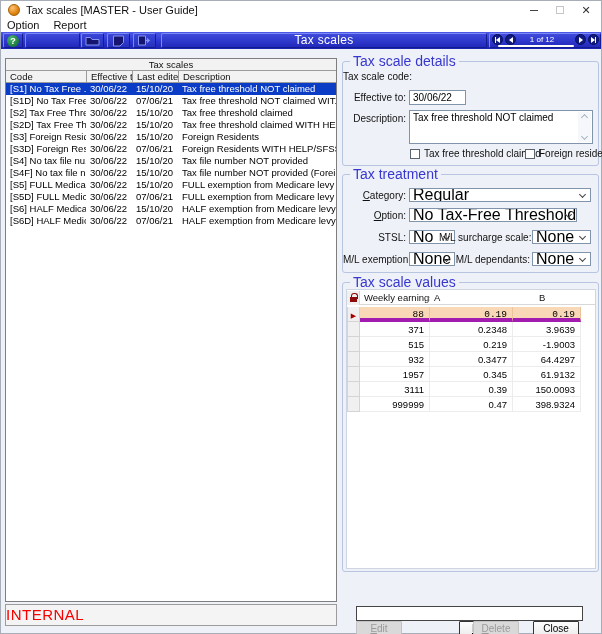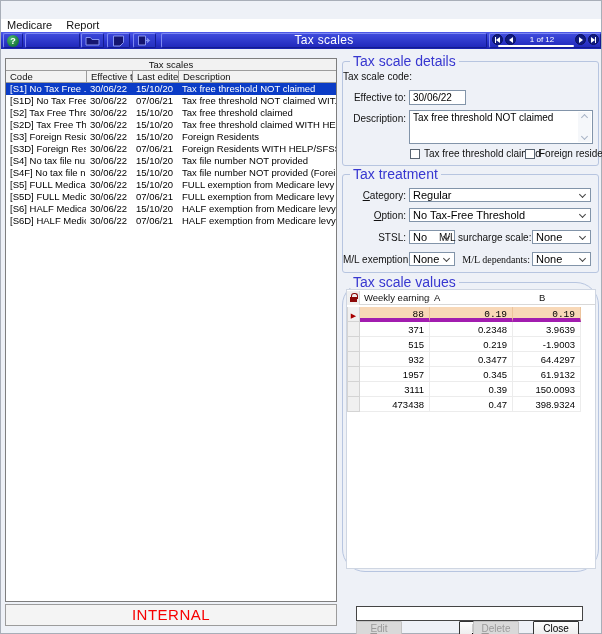--- a/index.html
+++ b/index.html
@@ -51,43 +51,43 @@
   .col-h.h2 { left:126px; width:46px; border-left:1px solid #9c9c9c; }
   .col-h.h3 { left:172px; width:158px; border-left:1px solid #9c9c9c; }
   .lrows { position:relative; }
   .lrow { position:relative; height:12px; font-size:9.5px; line-height:12px; color:#000; }
   .lrow.sel { background:#0b3cc6; color:#fff; }
   .lc { position:absolute; top:0; height:12px; overflow:hidden; white-space:nowrap; padding-left:4px; }
   .lc.c0 { left:0; width:80px; }
   .lc.c1 { left:80px; width:46px; }
   .lc.c2 { left:126px; width:46px; }
   .lc.c3 { left:172px; width:158px; }
-  .internal-box { position:absolute; left:4px; top:603px; width:332px; height:22px; background:#f4f4f4; border:1px solid #9c9c9c; color:#f70000; font-size:15px; line-height:20px; text-align:center; letter-spacing:0.5px; }
+  .internal-box { position:absolute; left:4px; top:603px; width:332px; height:22px; background:#f4f4f4; border:1px solid #9c9c9c; color:#f70000; font-size:15px; line-height:20px; letter-spacing:0.5px; }
 
   
   .group { position:absolute; left:341px; width:257px; border:1px solid #b7c5e0; border-radius:3px; }
   .group-label { position:absolute; top:-6px; left:7px; background:#eef1f7; padding:0 3px; font-size:14px; color:#3737d0; line-height:11px; }
   .g-details { top:60px; height:105px; }
   .g-treatment { top:173px; height:99px; }
-  .g-values { top:281px; height:290px;border-radius:23px; }
+  .g-values { top:281px; height:290px; }
 
   .fld-label { position:absolute; font-size:10px; color:#111; text-align:right; line-height:13px; white-space:nowrap; }
   .tbox { position:absolute; background:#fff; border:1px solid #8294a9; font-size:10px; line-height:13px; padding:0 3px; white-space:nowrap; overflow:hidden; color:#000; }
   .ul-first::first-letter { text-decoration:underline; }
 
   .ta { position:absolute; background:#fff; border:1px solid #8294a9; font-size:10px; line-height:12px; padding:1px 16px 1px 3px; color:#000; }
   .ta-scroll { position:absolute; right:1px; top:1px; bottom:1px; width:13px; background:#f5f7fa; display:flex; flex-direction:column; justify-content:space-between; align-items:center; padding:2px 0; }
   .chev-up, .chev-dn { width:5px; height:5px; border-right:1px solid #a9b4c6; border-bottom:1px solid #a9b4c6; }
   .chev-up { transform:rotate(-135deg); margin-top:1px; }
   .chev-dn { transform:rotate(45deg); margin-bottom:1px; }
 
   .cb { position:absolute; width:10px; height:10px; background:#fff; border:1px solid #5a6572; }
   .cb-label { position:absolute; font-size:10px; color:#111; line-height:12px; white-space:nowrap; }
 
-  .dd { position:absolute; background:#fff; border:1px solid #8294a9; font-size:11px; line-height:12px; padding:0 14px 0 3px; color:#000; white-space:nowrap; overflow:hidden; height:14px; }
+  .dd { position:absolute; background:#fff; border:1px solid #8294a9; font-size:16px; line-height:12px; padding:0 14px 0 3px; color:#000; white-space:nowrap; overflow:hidden; height:14px; }
   .dd .chev { position:absolute; right:5px; top:3px; width:5px; height:5px; border-right:1px solid #444; border-bottom:1px solid #444; transform:rotate(45deg); }
 
   
   .v-inner { position:absolute; left:3px; top:6px; width:250px; height:280px; background:#fff; border:1px solid #cfd6e2; }
   .v-header { position:absolute; left:0; top:1px; height:14px; width:248px; font-size:9.5px; color:#111; border-bottom:1px solid #d8d8d8; }
   .v-hcell { position:absolute; top:0; height:14px; line-height:14px; white-space:nowrap; overflow:hidden; }
   .vh0 { left:0; width:13px; background:#f0f0f0; border-right:1px solid #d8d8d8; display:flex; align-items:center; justify-content:center; }
   .vh1 { left:13px; width:70px; padding-left:4px; }
   .vh2 { left:83px; width:83px; padding-left:4px; }
   .vh3 { left:166px; width:68px; padding-left:26px; }
@@ -108,23 +108,38 @@
   .btn.disabled { background:#d9d9d9; border:1px solid #c2c2c2; color:#9a9a9a; }
   .btn .bl { display:inline-block; }
   .btn .bl.ul-first::first-letter { text-decoration:underline; }
   .status-field { position:absolute; left:355px; top:605px; width:227px; height:15px; background:#fff; border:1px solid #444; }
 </style>
 </head>
 <body>
 
 <div class="window">
 
+  <div class="titlebar">
+    <div class="app-icon"></div>
+    <div class="title-text">Tax scales [MASTER - User Guide]</div>
+    <div class="win-controls">
+      <div class="win-btn">
+          <div class="min-glyph"></div>
+        </div>
+      <div class="win-btn">
+          <div class="max-glyph"></div>
+        </div>
+      <div class="win-btn">
+          <span class="close-glyph">✕</span>
+        </div>
+    </div>
+  </div>
 
   <div class="menubar" id="menubar">
-      <div class="menu-item">Medicare</div>
+      <div class="menu-item">Option</div>
       <div class="menu-item">Report</div>
     </div>
 
   <div class="toolbar">
     <div class="tb-seg tb-help">
       <div class="help-circle">?</div>
     </div>
     <div class="tb-seg tb-blank1"></div>
     <div class="tb-icon-btn" style="left:80px;">
       <svg width="15" height="11" viewBox="0 0 15 11">
@@ -265,28 +280,28 @@
     <div class="cb-label" style="left:81px; top:86px;">Tax free threshold claimed</div>
     <div class="cb" style="left:182px; top:87px;"></div>
     <div class="cb-label" style="left:196px; top:86px;">Foreign resident</div>
   </div>
 
   <div class="group g-treatment">
     <div class="group-label">Tax treatment</div>
     <div class="fld-label ul-first" style="left:0; width:63px; top:14px; display:inline-block;">Category:</div>
     <div class="dd" style="left:66px; top:13px; width:182px;"><span>Regular</span><span class="chev"></span></div>
     <div class="fld-label ul-first" style="left:0; width:63px; top:34px; display:inline-block;">Option:</div>
-    <div class="dd" style="left:66px; top:33px; width:182px;"><span>No Tax-Free Threshold</span><span class="chev"></span></div>
+    <div class="dd" style="left:66px; top:33px; width:168px;"><span>No Tax-Free Threshold</span><span class="chev"></span></div>
     <div class="fld-label" style="left:0; width:63px; top:56px;">STSL:</div>
     <div class="dd" style="left:66px; top:55px; width:46px;"><span>No</span><span class="chev"></span></div>
     <div class="fld-label" style="left:96px; width:91px; top:56px;">M/L surcharge scale:</div>
     <div class="dd" style="left:189px; top:55px; width:59px;"><span>None</span><span class="chev"></span></div>
     <div class="fld-label" style="left:0; width:63px; top:78px;">M/L exemption:</div>
     <div class="dd" style="left:66px; top:77px; width:46px;"><span>None</span><span class="chev"></span></div>
-    <div class="fld-label" style="left:96px; width:91px; top:78px;font-family:Liberation Serif, serif;">M/L dependants:</div>
+    <div class="fld-label" style="left:96px; width:91px; top:78px;">M/L dependants:</div>
     <div class="dd" style="left:189px; top:77px; width:59px;"><span>None</span><span class="chev"></span></div>
   </div>
 
   <div class="group g-values">
     <div class="group-label">Tax scale values</div>
     <div class="v-inner">
       <div class="v-header">
         <div class="v-hcell vh0">
             <div class="lock"></div>
           </div>
@@ -326,21 +341,21 @@
             <div class="vc vc3">61.9132</div>
           </div>
           <div class="vrow" style="top: 92px;">
             <div class="vc vc0"></div>
             <div class="vc vc1">3111</div>
             <div class="vc vc2">0.39</div>
             <div class="vc vc3">150.0093</div>
           </div>
           <div class="vrow" style="top: 107px;">
             <div class="vc vc0"></div>
-            <div class="vc vc1">473438</div>
+            <div class="vc vc1">999999</div>
             <div class="vc vc2">0.47</div>
             <div class="vc vc3">398.9324</div>
           </div>
         </div>
     </div>
   </div>
 
   <div class="btn disabled" style="left:355px;"><span class="bl ul-first">Edit</span></div>
   <div class="btn" style="left:414px;margin-left:44px;"><span class="bl ul-first">New</span></div>
   <div class="btn disabled" style="left:472px;"><span class="bl ul-first">Delete</span></div>

